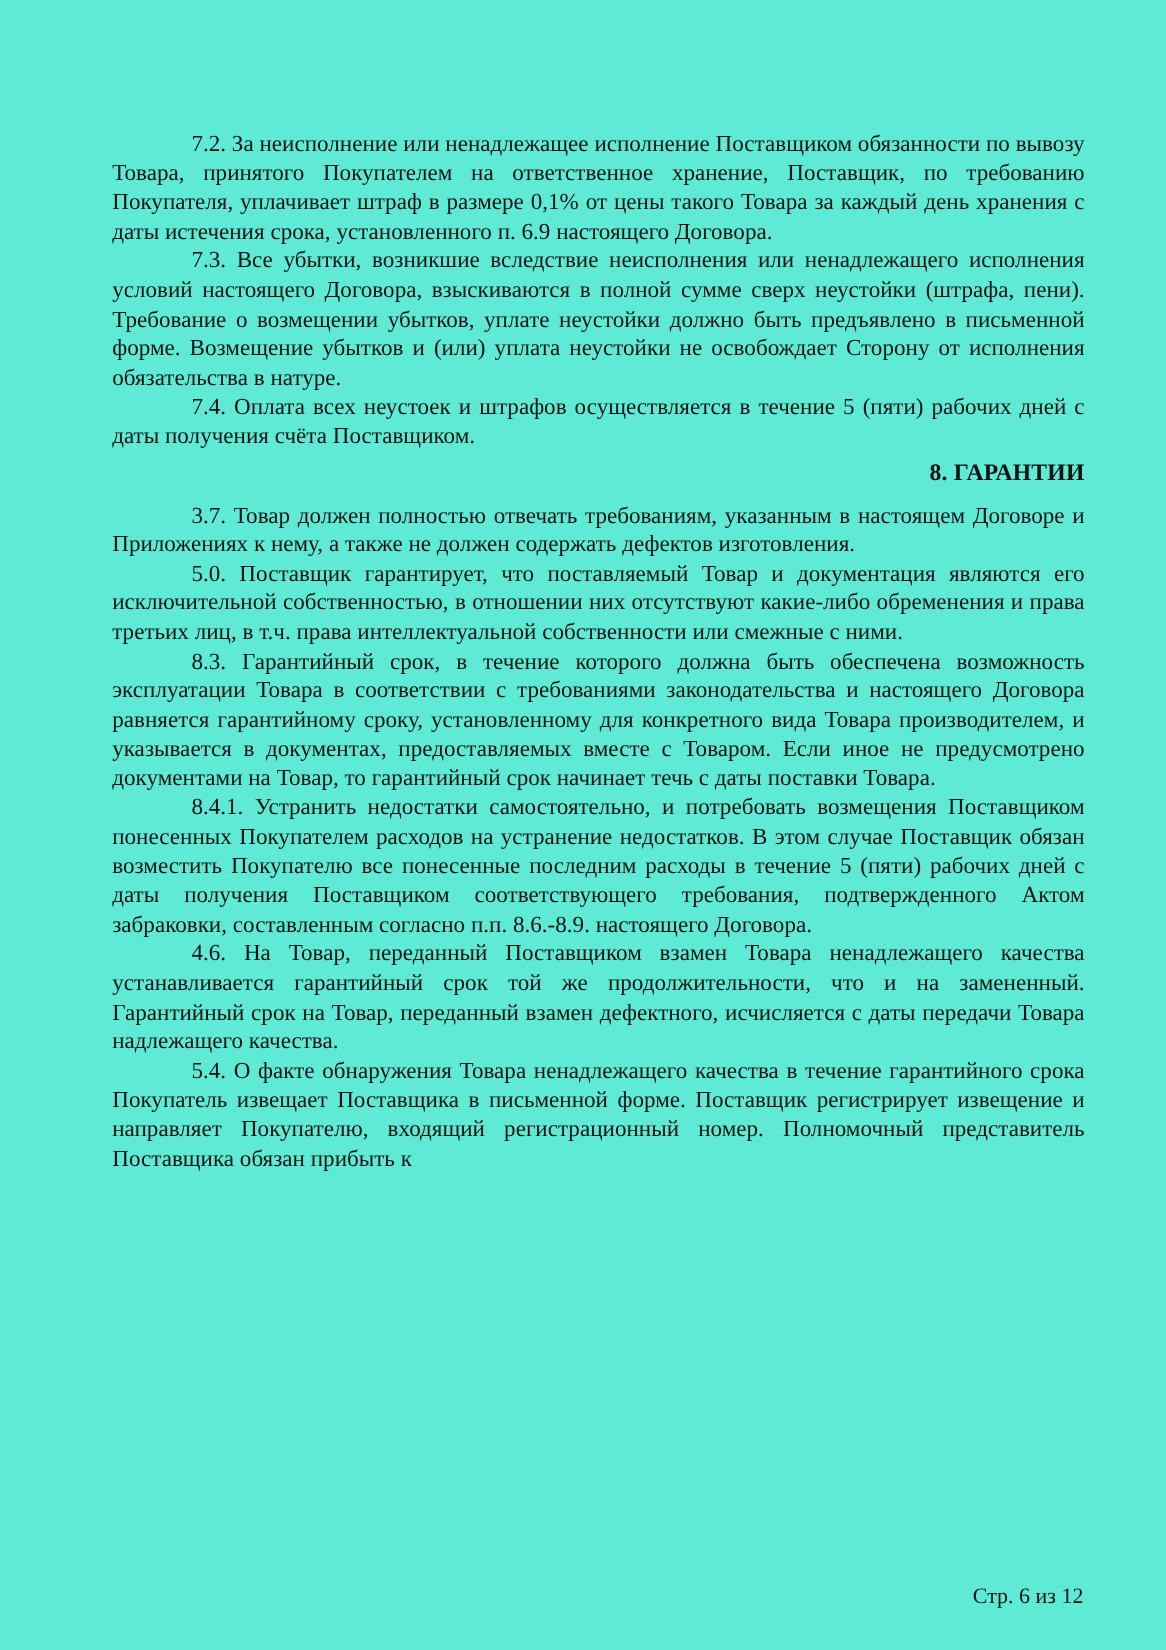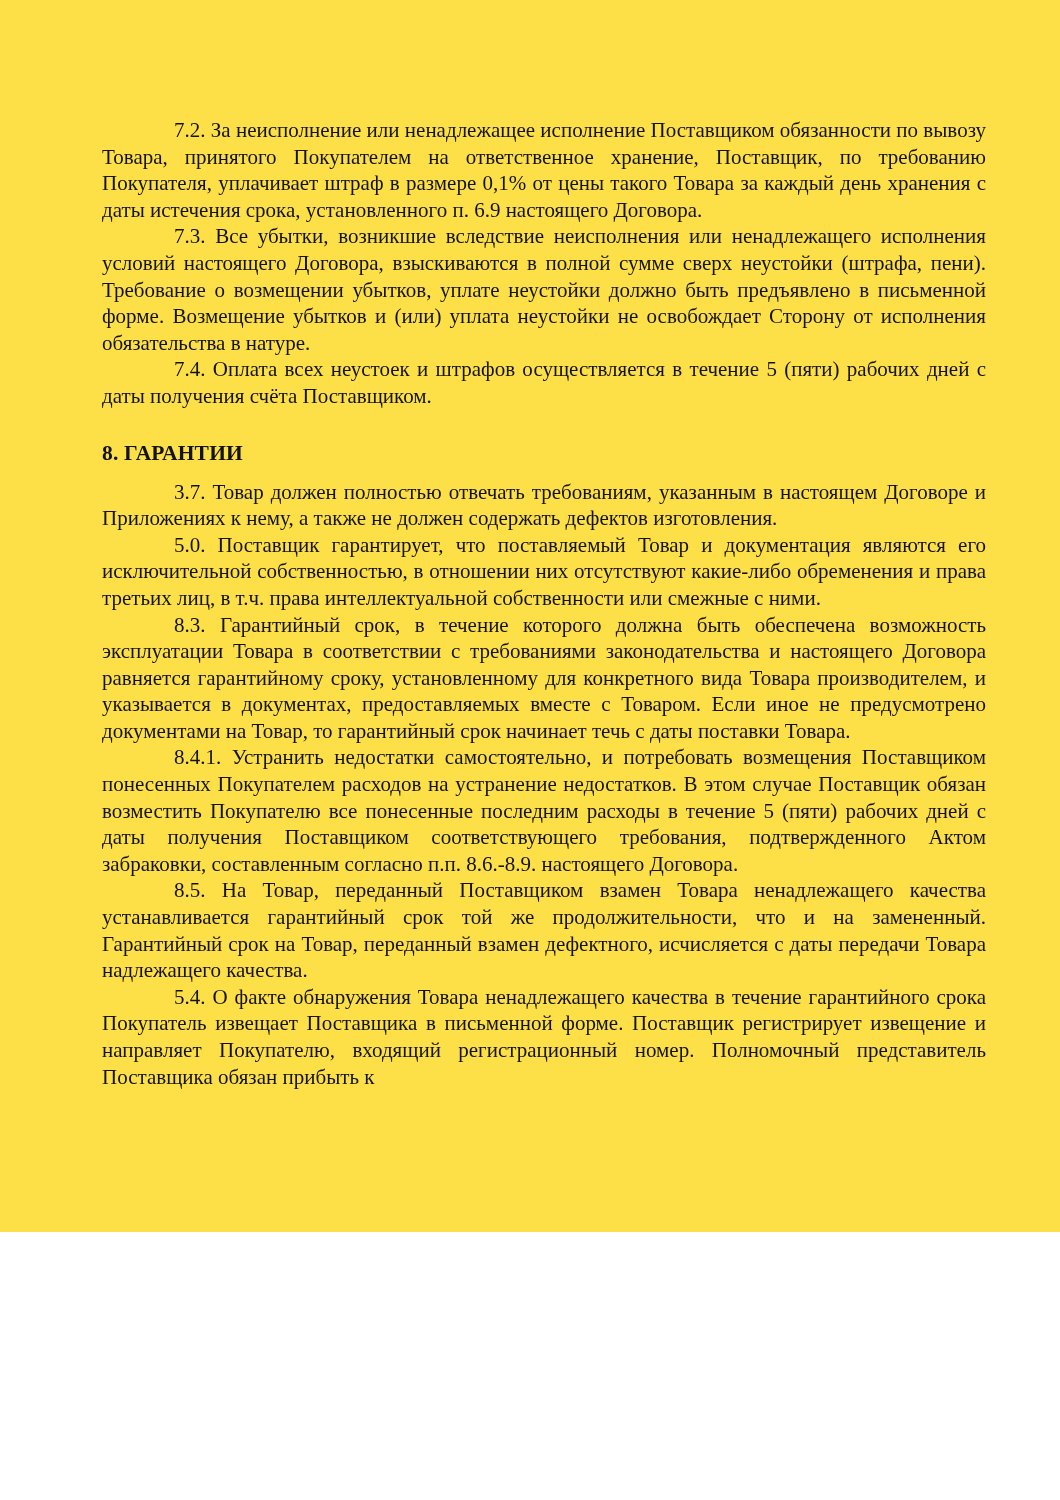--- a/index.html
+++ b/index.html
@@ -3,22 +3,22 @@
 <meta charset="utf-8">
 <style>
   html, body {
     margin: 0;
     padding: 0;
     background: #ffffff;
   }
   .page {
     position: relative;
     width: 1060px;
-    height: 1232px;
-    background: #fde047;
+    height: 1500px;
+    background: #5eead4;
     overflow: hidden;
   }
   .doc-body {
     position: absolute;
     left: 102px;
     right: 74px;
     top: 117px;
     font-family: "Liberation Serif", "DejaVu Serif", serif;
     font-size: 21px;
     line-height: 26.6px;
@@ -28,23 +28,23 @@
   }
   .para {
     margin: 0;
     text-indent: 72px;
   }
   .section-heading {
     font-family: "Liberation Serif", "DejaVu Serif", serif;
     font-size: 21.5px;
     line-height: 27px;
     font-weight: bold;
-    text-align: left;
+    text-align: right;
     text-indent: 0;
-    margin: 30px 0 12px 0;
+    margin: 6px 0 12px 0;
     letter-spacing: 0.2px;
   }
   .footer {
     position: absolute;
     right: 75px;
     top: 1438px;
     font-family: "Liberation Serif", "DejaVu Serif", serif;
     font-size: 20px;
     line-height: 26px;
     color: #131313;
@@ -59,20 +59,20 @@
     <p class="para">7.2. За неисполнение или ненадлежащее исполнение Поставщиком обязанности по вывозу Товара, принятого Покупателем на ответственное хранение, Поставщик, по требованию Покупателя, уплачивает штраф в размере 0,1% от цены такого Товара за каждый день хранения с даты истечения срока, установленного п. 6.9 настоящего Договора.</p>
     <p class="para">7.3. Все убытки, возникшие вследствие неисполнения или ненадлежащего исполнения условий настоящего Договора, взыскиваются в полной сумме сверх неустойки (штрафа, пени). Требование о возмещении убытков, уплате неустойки должно быть предъявлено в письменной форме. Возмещение убытков и (или) уплата неустойки не освобождает Сторону от исполнения обязательства в натуре.</p>
     <p class="para">7.4. Оплата всех неустоек и штрафов осуществляется в течение 5 (пяти) рабочих дней с даты получения счёта Поставщиком.</p>
 
     <h2 class="section-heading">8. ГАРАНТИИ</h2>
 
     <p class="para">3.7. Товар должен полностью отвечать требованиям, указанным в настоящем Договоре и Приложениях к нему, а также не должен содержать дефектов изготовления.</p>
     <p class="para">5.0. Поставщик гарантирует, что поставляемый Товар и документация являются его исключительной собственностью, в отношении них отсутствуют какие-либо обременения и права третьих лиц, в т.ч. права интеллектуальной собственности или смежные с ними.</p>
     <p class="para">8.3. Гарантийный срок, в течение которого должна быть обеспечена возможность эксплуатации Товара в соответствии с требованиями законодательства и настоящего Договора равняется гарантийному сроку, установленному для конкретного вида Товара производителем, и указывается в документах, предоставляемых вместе с Товаром. Если иное не предусмотрено документами на Товар, то гарантийный срок начинает течь с даты поставки Товара.</p>
     <p class="para">8.4.1. Устранить недостатки самостоятельно, и потребовать возмещения Поставщиком понесенных Покупателем расходов на устранение недостатков. В этом случае Поставщик обязан возместить Покупателю все понесенные последним расходы в течение 5 (пяти) рабочих дней с даты получения Поставщиком соответствующего требования, подтвержденного Актом забраковки, составленным согласно п.п. 8.6.-8.9. настоящего Договора.</p>
-    <p class="para">8.5. На Товар, переданный Поставщиком взамен Товара ненадлежащего качества устанавливается гарантийный срок той же продолжительности, что и на замененный. Гарантийный срок на Товар, переданный взамен дефектного, исчисляется с даты передачи Товара надлежащего качества.</p>
+    <p class="para">4.6. На Товар, переданный Поставщиком взамен Товара ненадлежащего качества устанавливается гарантийный срок той же продолжительности, что и на замененный. Гарантийный срок на Товар, переданный взамен дефектного, исчисляется с даты передачи Товара надлежащего качества.</p>
     <p class="para">5.4. О факте обнаружения Товара ненадлежащего качества в течение гарантийного срока Покупатель извещает Поставщика в письменной форме. Поставщик регистрирует извещение и направляет Покупателю, входящий регистрационный номер. Полномочный представитель Поставщика обязан прибыть к</p>
   </main>
 
   <div class="footer">
     <span>Стр. 6 из 12</span>
   </div>
 </div>
 
 </body></html>

